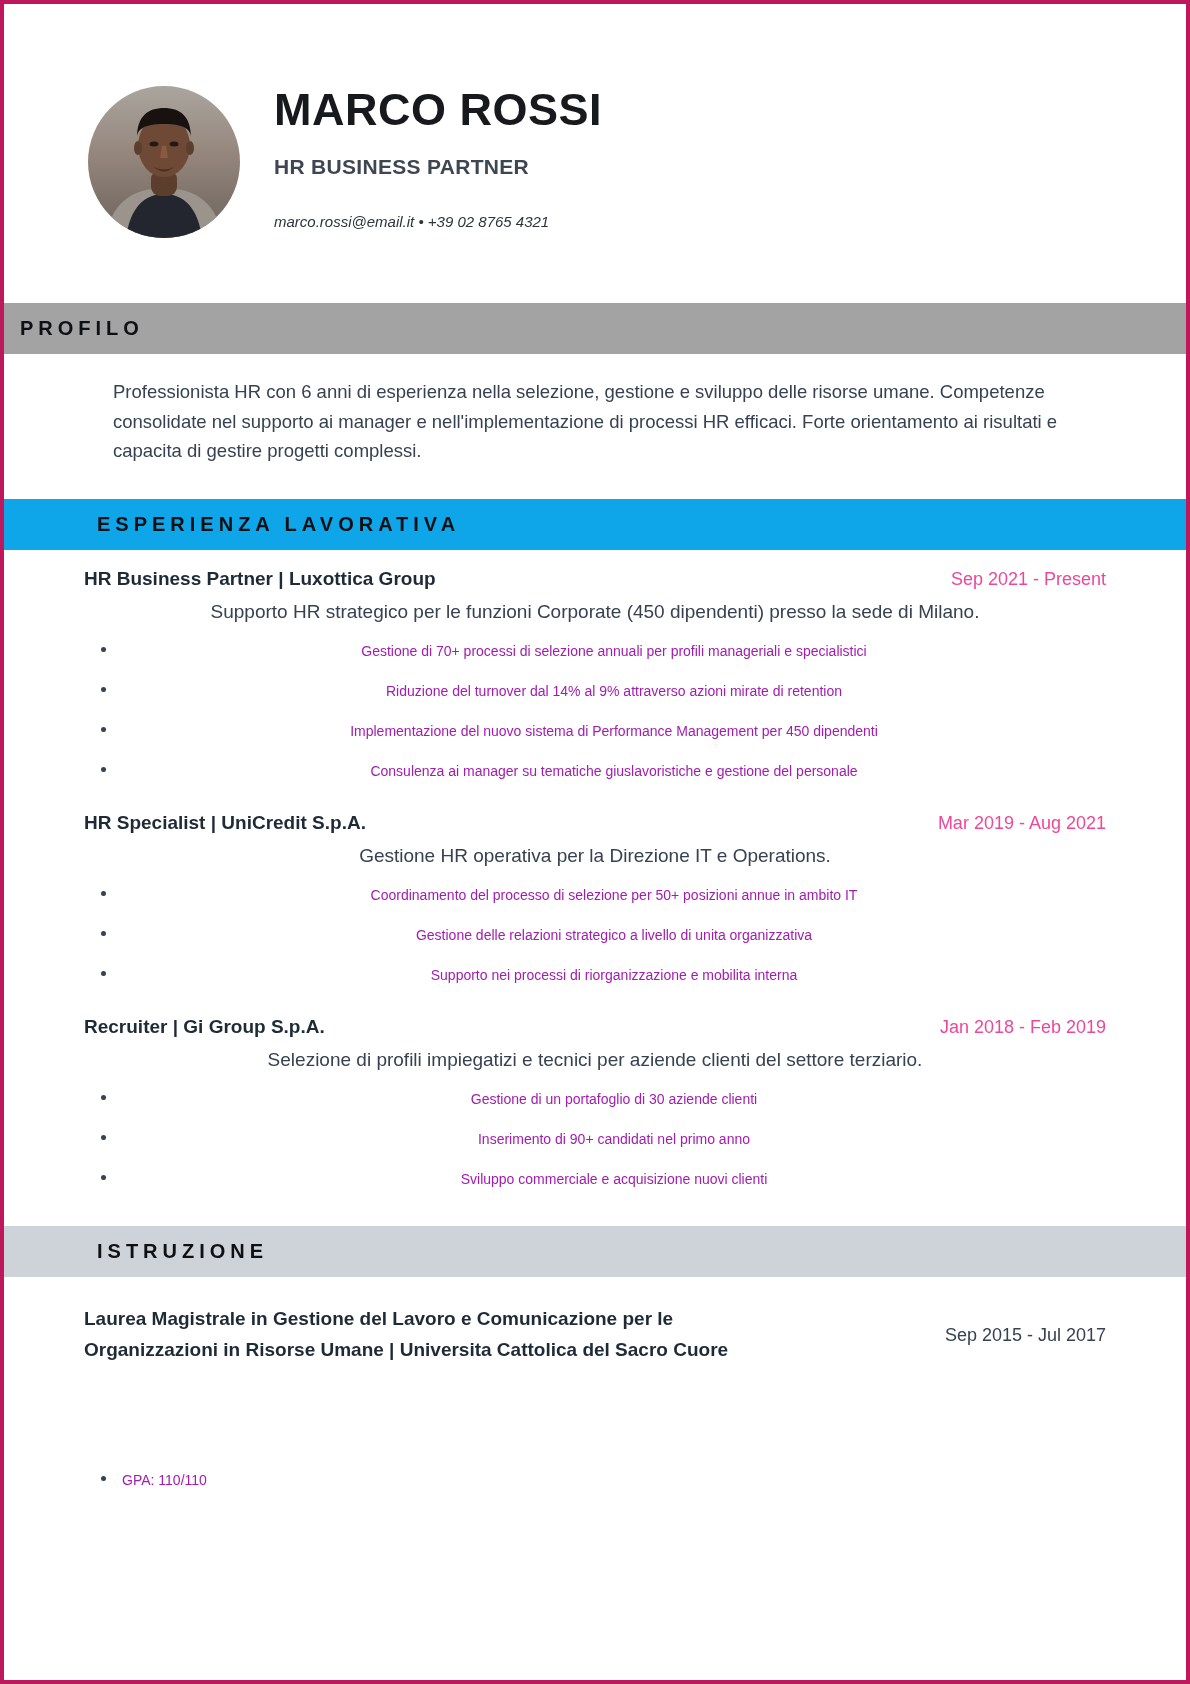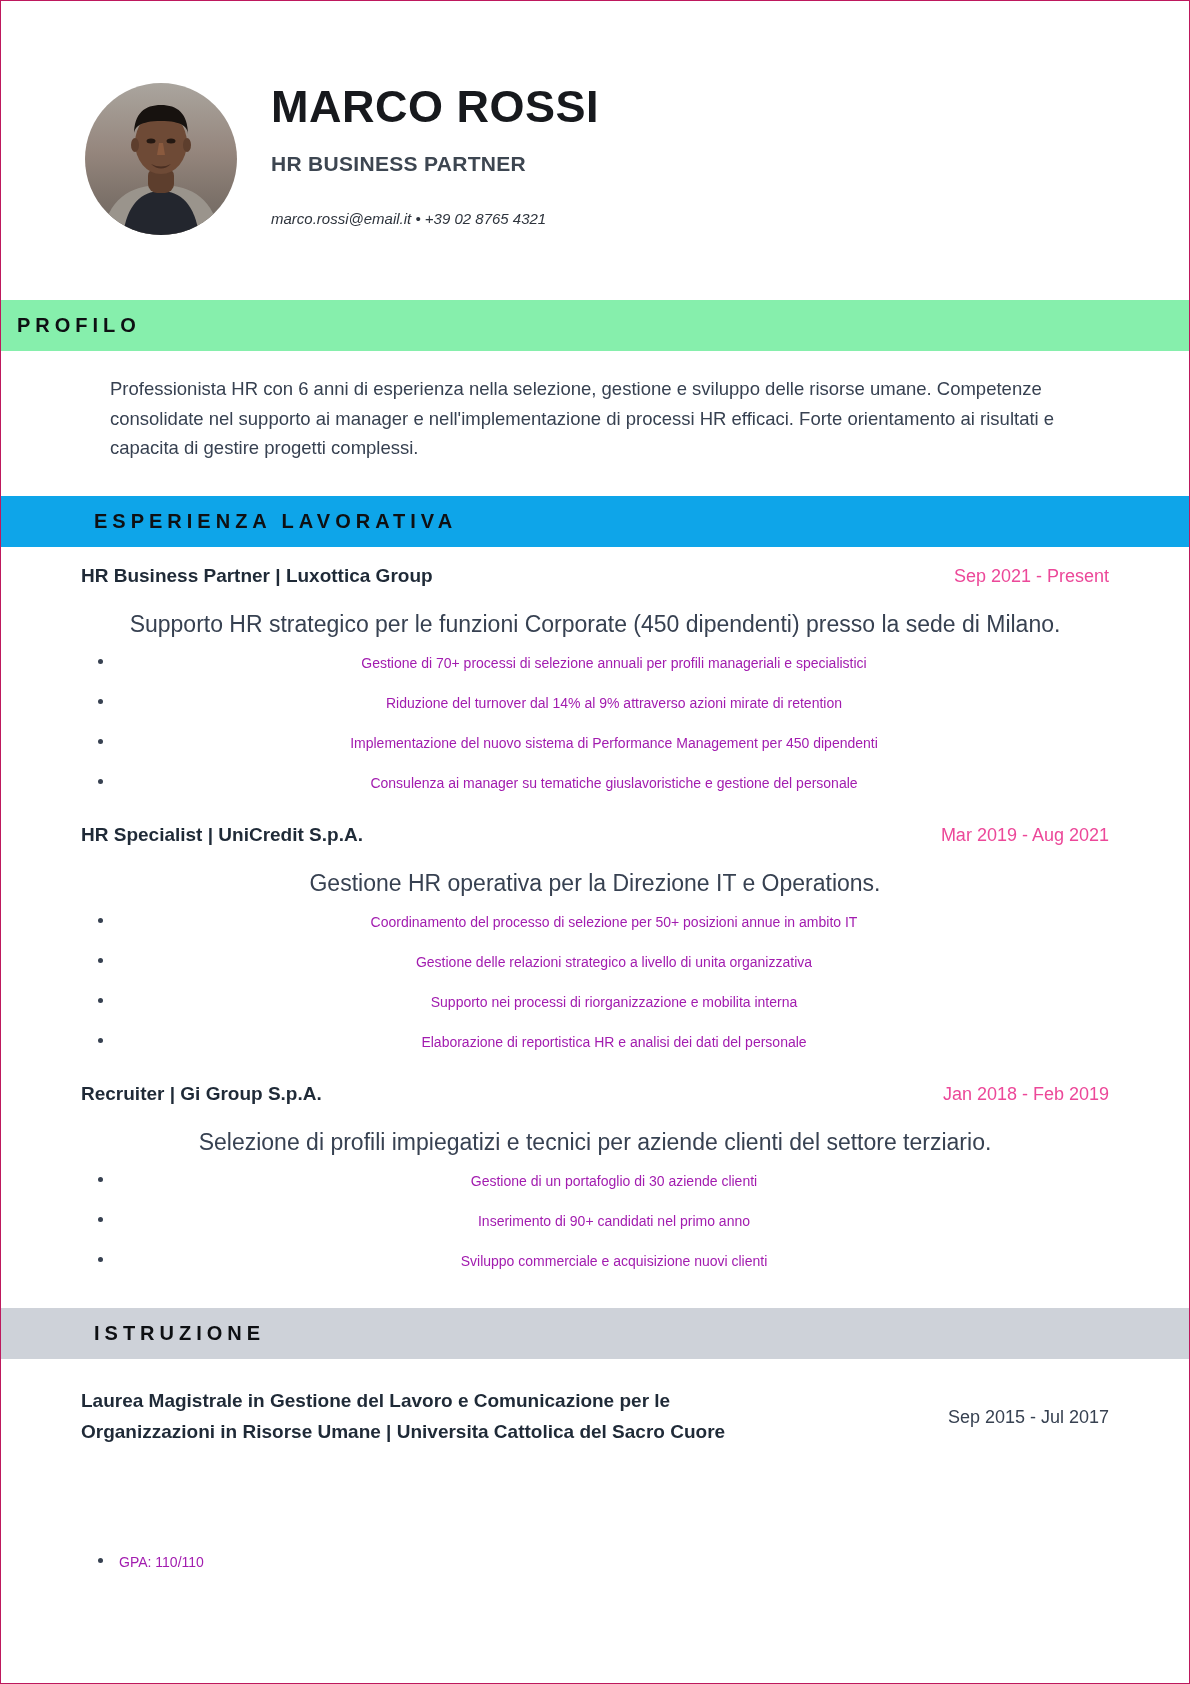--- a/index.html
+++ b/index.html
@@ -4,21 +4,21 @@
 <style>
   * { margin:0; padding:0; box-sizing:border-box; }
   html,body { background:#ffffff; }
   body { font-family:"Liberation Sans", sans-serif; }
 
   .page {
     position:relative;
     width:1190px;
     height:1684px;
     background:#ffffff;
-    border:1px solid #be185d;
+    border:4px solid #be185d;
     overflow:hidden;
   }
 
   
   .header { position:relative; height:299px; }
   .photo-wrap {
     position:absolute; left:84px; top:82px;
     width:152px; height:152px; border-radius:50%;
     overflow:hidden;
   }
@@ -53,21 +53,21 @@
   }
 
   
   .bar-experience { margin-top:33px; }
   .jobs { margin:0 80px; }
   .job { margin-top:17px;text-align:center; }
   .job + .job { margin-top:28px; }
   .job-header { display:flex; justify-content:space-between; align-items:flex-start; }
   .job-title { font-size:19px; font-weight:700; line-height:23px; color:#1f2a37; }
   .job-date { font-size:18px; line-height:22px; color:#ec4899; white-space:nowrap; padding-top:1px; }
-  .job-summary { margin-top:25px; font-size:23px; line-height:24px; color:#374151; }
+  .job-summary { margin-top:10px; font-size:19px; line-height:24px; color:#374151; }
 
   ul.bullets { list-style:none; margin-top:16px; }
   ul.bullets li {
     position:relative; padding-left:38px; margin-bottom:17px;
     font-size:14px; line-height:23px; color:#a21caf;
   }
   ul.bullets li::before {
     content:""; position:absolute; left:17px; top:7px;
     width:5px; height:5px; border-radius:50%; background:#374151;
   }
@@ -121,21 +121,21 @@
         <path d="M66 81 Q76 86 86 81 Q76 90 66 81 Z" fill="#4a2f22"></path>
       </svg>
     </div>
     <div class="header-text">
       <div class="name">MARCO ROSSI</div>
       <div class="role">HR BUSINESS PARTNER</div>
       <div class="contact">marco.rossi@email.it • +39 02 8765 4321</div>
     </div>
   </div>
 
-  <div class="section-bar bar-profile" style="background:#86efac;padding-left:16px;">
+  <div class="section-bar bar-profile" style="background:#a3a3a3;padding-left:16px;">
     <span>PROFILO</span>
   </div>
   <p class="profile-text">Professionista HR con 6 anni di esperienza nella selezione, gestione e sviluppo delle risorse umane. Competenze consolidate nel supporto ai manager e nell'implementazione di processi HR efficaci. Forte orientamento ai risultati e capacita di gestire progetti complessi.</p>
 
   <div class="section-bar bar-experience" style="background:#0ea5e9;">
     <span>ESPERIENZA LAVORATIVA</span>
   </div>
 
   <div class="jobs">
 
@@ -156,21 +156,20 @@
     <div class="job">
       <div class="job-header">
         <div class="job-title">HR Specialist | UniCredit S.p.A.</div>
         <div class="job-date">Mar 2019 - Aug 2021</div>
       </div>
       <div class="job-summary">Gestione HR operativa per la Direzione IT e Operations.</div>
       <ul class="bullets">
         <li>Coordinamento del processo di selezione per 50+ posizioni annue in ambito IT</li>
         <li>Gestione delle relazioni strategico a livello di unita organizzativa</li>
         <li>Supporto nei processi di riorganizzazione e mobilita interna</li>
-        <li>Elaborazione di reportistica HR e analisi dei dati del personale</li>
       </ul>
     </div>
 
     <div class="job">
       <div class="job-header">
         <div class="job-title">Recruiter | Gi Group S.p.A.</div>
         <div class="job-date">Jan 2018 - Feb 2019</div>
       </div>
       <div class="job-summary">Selezione di profili impiegatizi e tecnici per aziende clienti del settore terziario.</div>
       <ul class="bullets">

